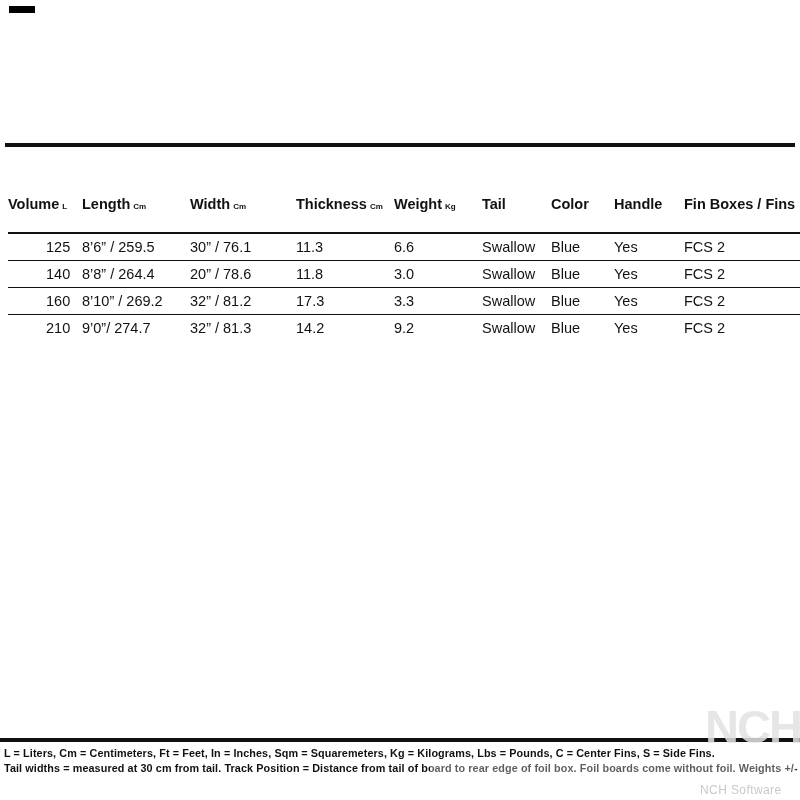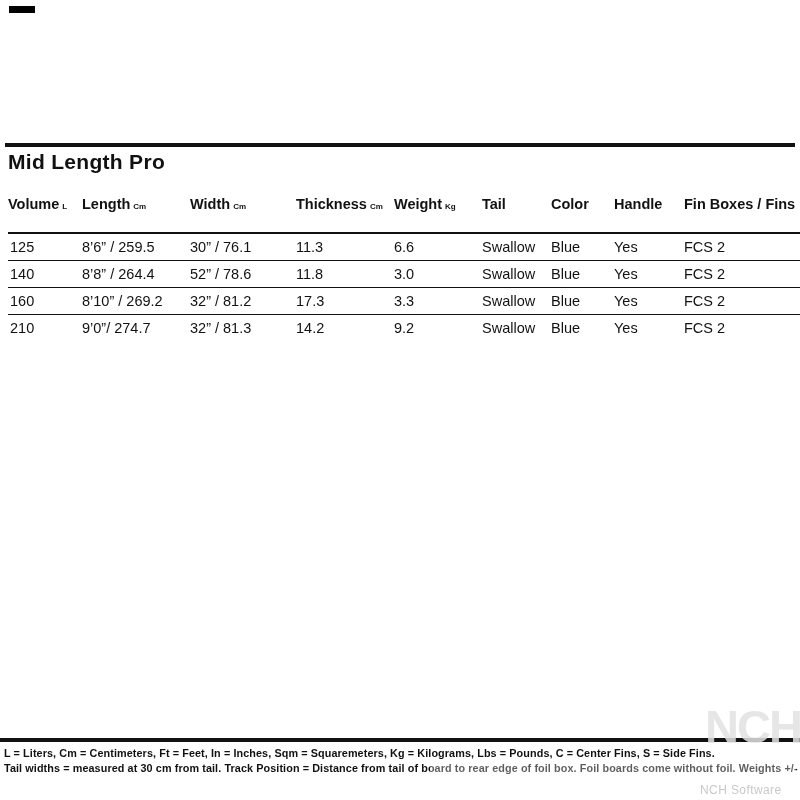--- a/index.html
+++ b/index.html
@@ -32,21 +32,21 @@
   .thead {
     height:26px; align-items:end;
     border-bottom:2px solid #111;
     padding-bottom:20px;
   }
   .hcell { font-size:14.5px; font-weight:700; white-space:nowrap; }
   .hunit { font-size:8px; font-weight:700; margin-left:3px; }
   .trow { height:26px; border-bottom:1.5px solid #111; }
   .trow:last-child { border-bottom:none; }
   .tcell { font-size:14.5px; font-weight:400; white-space:nowrap; }
-  .trow .tcell:first-child { padding-left:2px; }
+  .trow .tcell:first-child { padding-left:2px;margin-left:36px; }
 
   .footer { position:absolute; left:4px; top:746px; right:0; }
   .fline {
     font-size:10.8px; font-weight:700; line-height:15.2px;
     letter-spacing:0.1px; white-space:nowrap; color:#111;
   }
 
   .wm-big {
     position:absolute; left:705px; top:699px;
     font-size:47px; font-weight:700; letter-spacing:-2px;
@@ -64,21 +64,20 @@
 </style>
 </head>
 <body>
 
 <div class="sheet">
 
   <div class="cursor-mark"></div>
 
   <div class="rule rule-top"></div>
 
-  <h1 class="title">Mid Length Pro</h1>
 
   <div class="spec-table">
     <div class="thead" id="thead">
         <div class="hcell"><span>Volume</span><span class="hunit">L</span></div>
         <div class="hcell"><span>Length</span><span class="hunit">Cm</span></div>
         <div class="hcell"><span>Width</span><span class="hunit">Cm</span></div>
         <div class="hcell"><span>Thickness</span><span class="hunit">Cm</span></div>
         <div class="hcell"><span>Weight</span><span class="hunit">Kg</span></div>
         <div class="hcell"><span>Tail</span></div>
         <div class="hcell"><span>Color</span></div>
@@ -93,21 +92,21 @@
           <div class="tcell">11.3</div>
           <div class="tcell">6.6</div>
           <div class="tcell">Swallow</div>
           <div class="tcell">Blue</div>
           <div class="tcell">Yes</div>
           <div class="tcell">FCS 2</div>
         </div>
         <div class="trow">
           <div class="tcell">140</div>
           <div class="tcell">8’8” / 264.4</div>
-          <div class="tcell">52” / 78.6</div>
+          <div class="tcell">20” / 78.6</div>
           <div class="tcell">11.8</div>
           <div class="tcell">3.0</div>
           <div class="tcell">Swallow</div>
           <div class="tcell">Blue</div>
           <div class="tcell">Yes</div>
           <div class="tcell">FCS 2</div>
         </div>
         <div class="trow">
           <div class="tcell">160</div>
           <div class="tcell">8’10” / 269.2</div>

